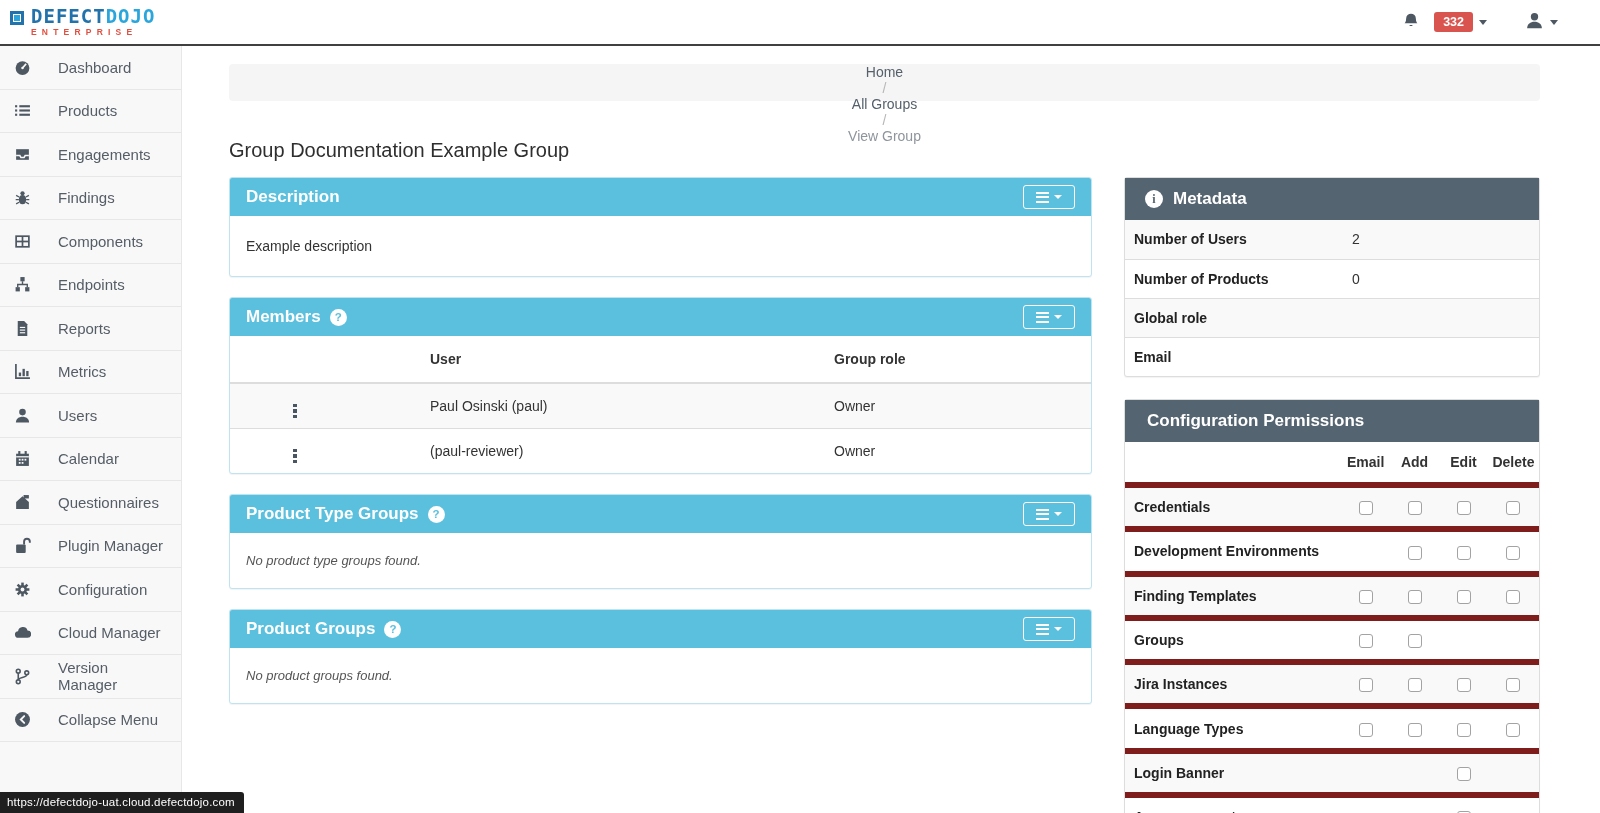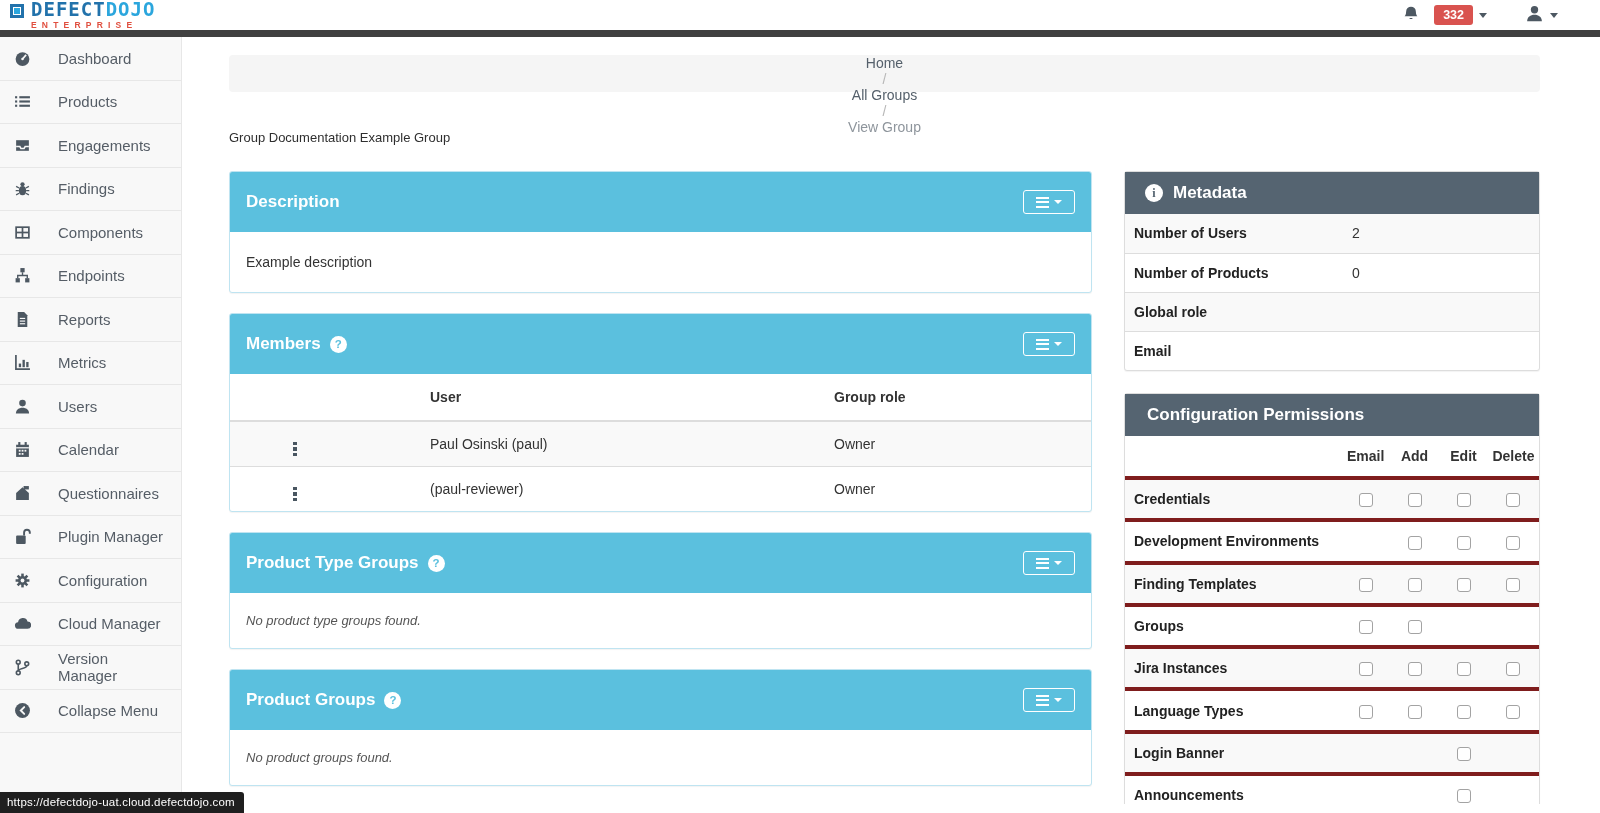--- a/index.html
+++ b/index.html
@@ -5,21 +5,21 @@
   * { box-sizing: border-box; margin: 0; padding: 0; }
   html, body { width: 1600px; height: 813px; overflow: hidden; }
   body {
     font-family: "Liberation Sans", "DejaVu Sans", sans-serif;
     background: #fff; color: #333; font-size: 14px;
     position: relative;
   }
 
   
   .topbar {
-    height: 37px; background: #fff; border-bottom: 7px solid #404040;
+    height: 46px; background: #fff; border-bottom: 2px solid #404040;
     display: flex; align-items: center; justify-content: space-between;
     padding: 0 42px 0 10px; position: relative; z-index: 5;
   }
   .brand { display: flex; align-items: center; gap: 7px; cursor: pointer; }
   .brand-mark { width: 14px; height: 14px; border: 3px solid #2272ab; position: relative; margin-top: -9px; }
   .brand-mark::after { content:""; position:absolute; inset:1px; background:#2ba6dd; }
   .brand-text { display: flex; flex-direction: column; line-height: 1; }
   .brand-main { font-family: "DejaVu Sans Mono", monospace; font-weight: bold; font-size: 19px; letter-spacing: 1px; }
   .brand-main .b1 { color: #2272ab; }
   .brand-main .b2 { color: #2ba6dd; }
@@ -62,31 +62,31 @@
   .main { flex: 1; padding: 18px 60px 0 47px; overflow: hidden; }
 
   .breadcrumb {
     background: #f5f5f5; border-radius: 4px; height: 37px;
     display: flex; align-items: center; padding: 0 16px; font-size: 14px; margin-bottom: 38px; flex-direction: column;
   }
   .crumb { color: #55606b; cursor: pointer; }
   .crumb-sep { color: #b7b7b7; margin: 0 10px; }
   .crumb-active { color: #8e959c; }
 
-  .page-title { font-size: 13px; font-weight: 500; color: #2f2f2f; margin-bottom: 26px; }
+  .page-title { font-size: 20px; font-weight: 500; color: #2f2f2f; margin-bottom: 15px; }
 
   .columns { display: flex; gap: 32px; align-items: flex-start; }
   .col-left { width: 863px; min-width: 863px; }
   .col-right { flex: 1; }
 
   
   .panel { border-radius: 3px; margin-bottom: 20px; box-shadow: 0 1px 1px rgba(0,0,0,.05); background: #fff; }
   .panel-blue { border: 1px solid #bfe4f1; }
   .panel-blue .panel-head {
-    background: #5bc0de; color: #fff; height: 60px;
+    background: #5bc0de; color: #fff; height: 38px;
     display: flex; align-items: center; padding: 0 16px; border-radius: 2px 2px 0 0;
   }
   .panel-title { font-size: 17px; font-weight: bold; }
   .help-circle {
     width: 17px; height: 17px; border-radius: 50%; background: #fff; color: #5bc0de;
     font-size: 11.5px; font-weight: bold; display: inline-flex; align-items: center; justify-content: center;
     margin-left: 9px; cursor: pointer;
   }
   .panel-menu-btn {
     margin-left: auto; width: 52px; height: 24px; border: 1px solid #fff; border-radius: 3px;
@@ -125,21 +125,21 @@
   .kebab i { width: 3.5px; height: 3.5px; background: #495661; display: block; }
   td.kebab-cell { text-align: center; }
 
   .kv-table td { padding: 11px 9px; border-top: 1px solid #ddd; font-size: 14px; height: 39px; }
   .kv-table tr:first-child td { border-top: none; }
   .kv-table tr:nth-child(odd) { background: #f9f9f9; }
   .kv-table td.k { font-weight: bold; width: 218px; color: #222; }
 
   .perm-table th { font-weight: bold; font-size: 14px; padding: 12px 4px; text-align: center; }
   .perm-table th:first-child { text-align: left; padding-left: 9px; }
-  .perm-table td { padding: 11px 4px; border-top: 4px solid #7f1d1d; font-size: 14px; height: 39px; text-align: center; }
+  .perm-table td { padding: 11px 4px; border-top: 6px solid #7f1d1d; font-size: 14px; height: 39px; text-align: center; }
   .perm-table td.k { font-weight: bold; text-align: left; padding-left: 9px; color: #222; }
   .perm-table tbody tr:nth-child(odd) { background: #f9f9f9; }
   .perm-table col.lab { width: 212px; }
   .perm-table col.chk { width: 48px; }
   .checkbox {
     display: inline-block; width: 14px; height: 14px; border: 1.5px solid #a3a3a3;
     border-radius: 3px; background: #fff; cursor: pointer; vertical-align: middle;
   }
 
   

